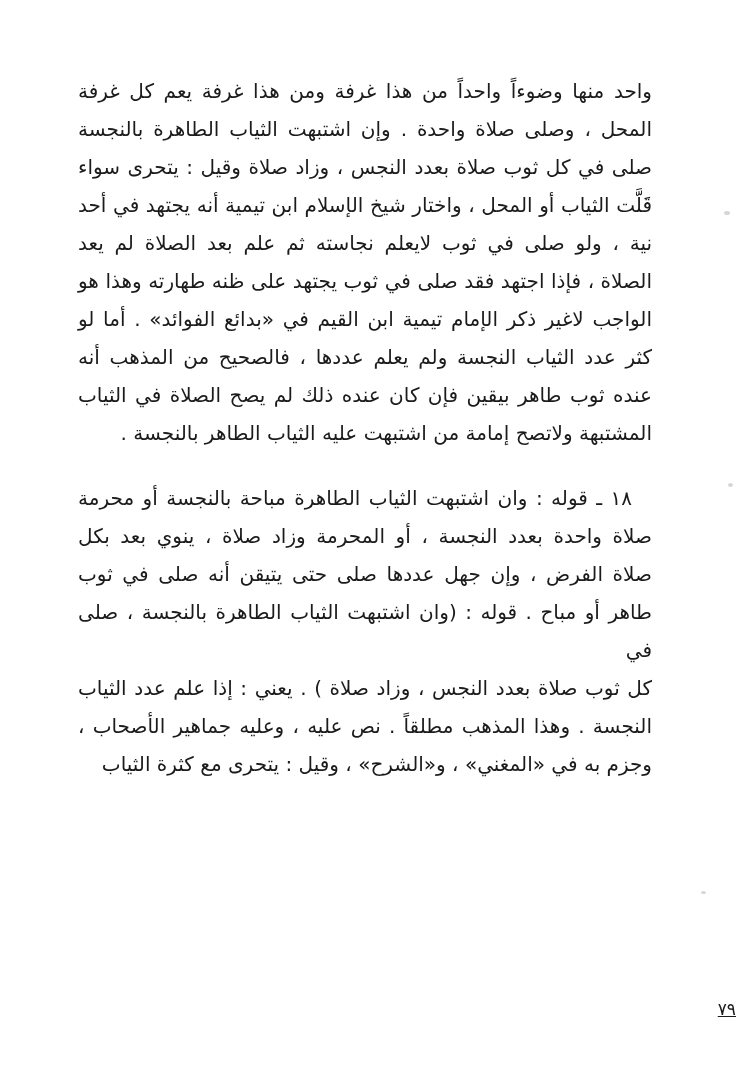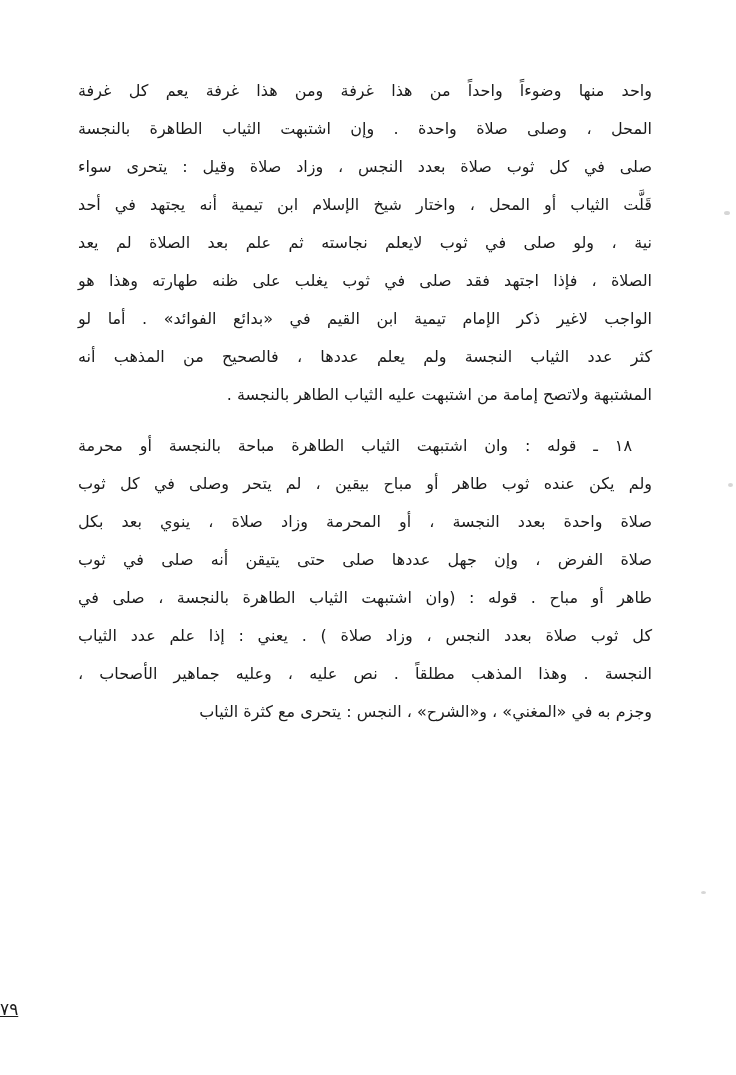--- a/index.html
+++ b/index.html
@@ -21,44 +21,44 @@
       top: 72px;
       right: 84px;
       width: 574px;
       direction: rtl;
     }
     .para {
       margin: 0;
       padding: 0;
     }
     .para.second {
-      margin-top: 13px;
+      margin-top: 27px;
     }
     .line {
-      font-size: 16px;
+      font-size: 20px;
       line-height: 38px;
       text-align: justify;
       text-align-last: justify;
       -moz-text-align-last: justify;
       white-space: normal;
       letter-spacing: 0.1px;
     }
     .line.flush-end {
       text-align-last: right;
       -moz-text-align-last: right;
     }
     .line.indent {
       text-indent: 20px;
     }
     .page-number {
       position: absolute;
       bottom: 56px;
       left: 0;
       width: 100%;
-      text-align: left;
+      text-align: right;
       font-size: 17px;
       direction: rtl;
       color: #1b1b1b;
       text-decoration: underline;
     }
     .scan-artifact {
       position: absolute;
       background: #b5b5b5;
       border-radius: 50%;
       opacity: 0.55;
@@ -73,35 +73,35 @@
 <div class="book-page">
 
   <div class="text-block">
 
     <div class="para first">
       <div class="line">واحد منها وضوءاً واحداً من هذا غرفة ومن هذا غرفة يعم كل غرفة</div>
       <div class="line">المحل ، وصلى صلاة واحدة . وإن اشتبهت الثياب الطاهرة بالنجسة</div>
       <div class="line">صلى في كل ثوب صلاة بعدد النجس ، وزاد صلاة وقيل : يتحرى سواء</div>
       <div class="line">قَلَّت الثياب أو المحل ، واختار شيخ الإسلام ابن تيمية أنه يجتهد في أحد</div>
       <div class="line">نية ، ولو صلى في ثوب لايعلم نجاسته ثم علم بعد الصلاة لم يعد</div>
-      <div class="line">الصلاة ، فإذا اجتهد فقد صلى في ثوب يغلب على ظنه طهارته وهذا هو</div>
+      <div class="line">الصلاة ، فإذا اجتهد فقد صلى في ثوب يجتهد على ظنه طهارته وهذا هو</div>
       <div class="line">الواجب لاغير ذكر الإمام تيمية ابن القيم في «بدائع الفوائد» . أما لو</div>
       <div class="line">كثر عدد الثياب النجسة ولم يعلم عددها ، فالصحيح من المذهب أنه</div>
+      <div class="line">عنده ثوب طاهر بيقين فإن كان عنده ذلك لم يصح الصلاة في الثياب</div>
       <div class="line flush-end">المشتبهة ولاتصح إمامة من اشتبهت عليه الثياب الطاهر بالنجسة .</div>
     </div>
 
     <div class="para second">
       <div class="line indent">١٨ ـ قوله : وان اشتبهت الثياب الطاهرة مباحة بالنجسة أو محرمة</div>
-      <div class="line">ولم يكن عنده ثوب طاهر أو مباح بيقين ، لم يتحر وصلى في كل ثوب</div>
       <div class="line">صلاة واحدة بعدد النجسة ، أو المحرمة وزاد صلاة ، ينوي بعد بكل</div>
       <div class="line">صلاة الفرض ، وإن جهل عددها صلى حتى يتيقن أنه صلى في ثوب</div>
       <div class="line">طاهر أو مباح . قوله : (وان اشتبهت الثياب الطاهرة بالنجسة ، صلى في</div>
       <div class="line">كل ثوب صلاة بعدد النجس ، وزاد صلاة ) . يعني : إذا علم عدد الثياب</div>
       <div class="line">النجسة . وهذا المذهب مطلقاً . نص عليه ، وعليه جماهير الأصحاب ،</div>
-      <div class="line flush-end">وجزم به في «المغني» ، و«الشرح» ، النجس : يتحرى مع كثرة الثياب</div>
+      <div class="line flush-end">وجزم به في «المغني» ، و«الشرح» ، وقيل : يتحرى مع كثرة الثياب</div>
     </div>
 
   </div>
 
   <div class="page-number">٧٩</div>
 
   <div class="scan-artifact artifact-1"></div>
   <div class="scan-artifact artifact-2"></div>
   <div class="scan-artifact artifact-3"></div>
 

